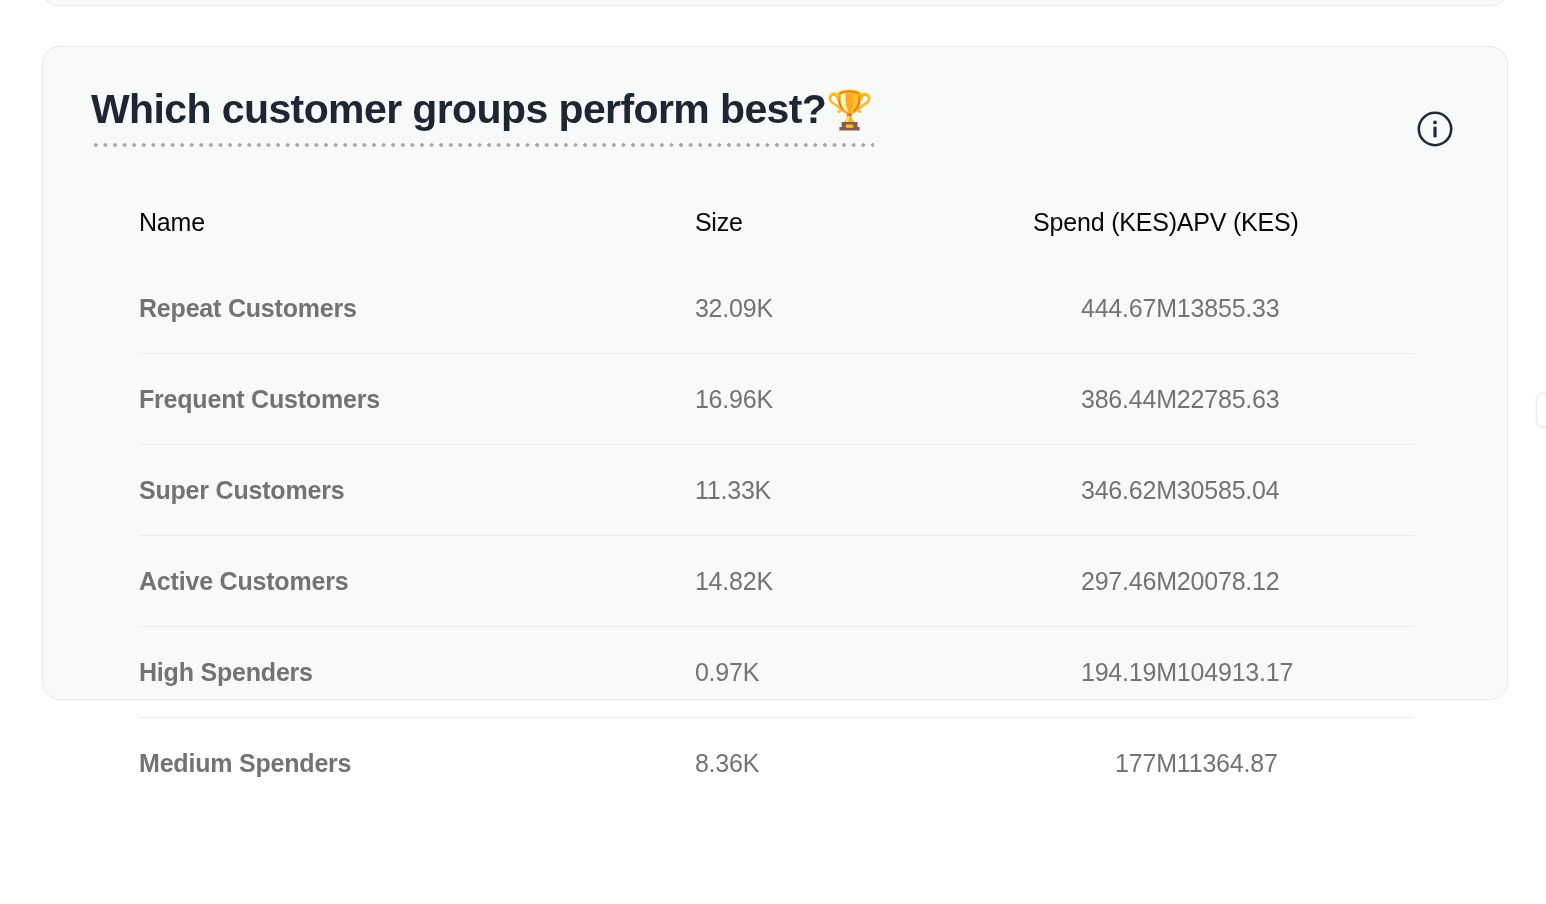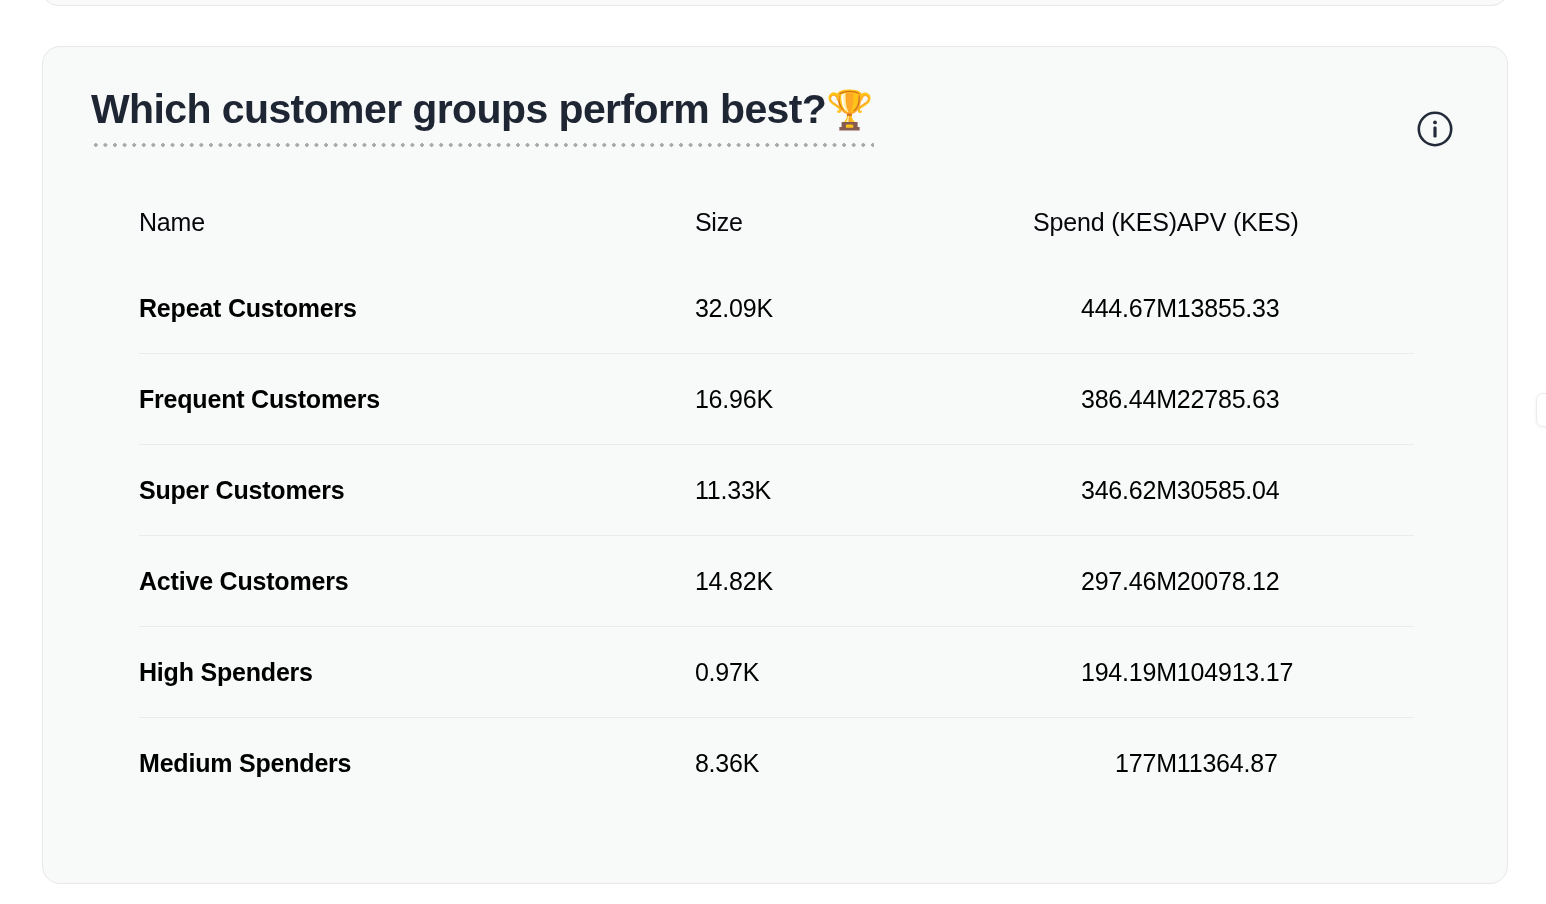--- a/index.html
+++ b/index.html
@@ -28,21 +28,21 @@
     border-radius: 16px;
     box-sizing: border-box;
   }
 
   
   .card {
     position: absolute;
     left: 42px;
     top: 46px;
     width: 1466px;
-    height: 838px;
+    height: 654px;
     background: #f8f9f9;
     border: 1px solid #e8e8e8;
     border-radius: 18px;
     box-sizing: border-box;
   }
 
   .card-header {
     position: absolute;
     left: 0;
     top: 0;
@@ -107,21 +107,21 @@
   table.perf th {
     font-size: 25px;
     font-weight: 400;
     color: #05070a;
     padding: 0 0 26px 0;
     letter-spacing: -0.2px;
     white-space: nowrap;
   }
   table.perf td {
     font-size: 25px;
-    color: #000000;
+    color: #737373;
     padding: 0;
     height: 90px;
     letter-spacing: -0.2px;
     white-space: nowrap;
     border-bottom: 1.5px solid #e9ebee;
   }
   table.perf tr:last-child td { border-bottom: none; }
 
   .col-name   { width: 43.6%; text-align: left; }
   .col-size   { width: 16.0%; text-align: left; }

